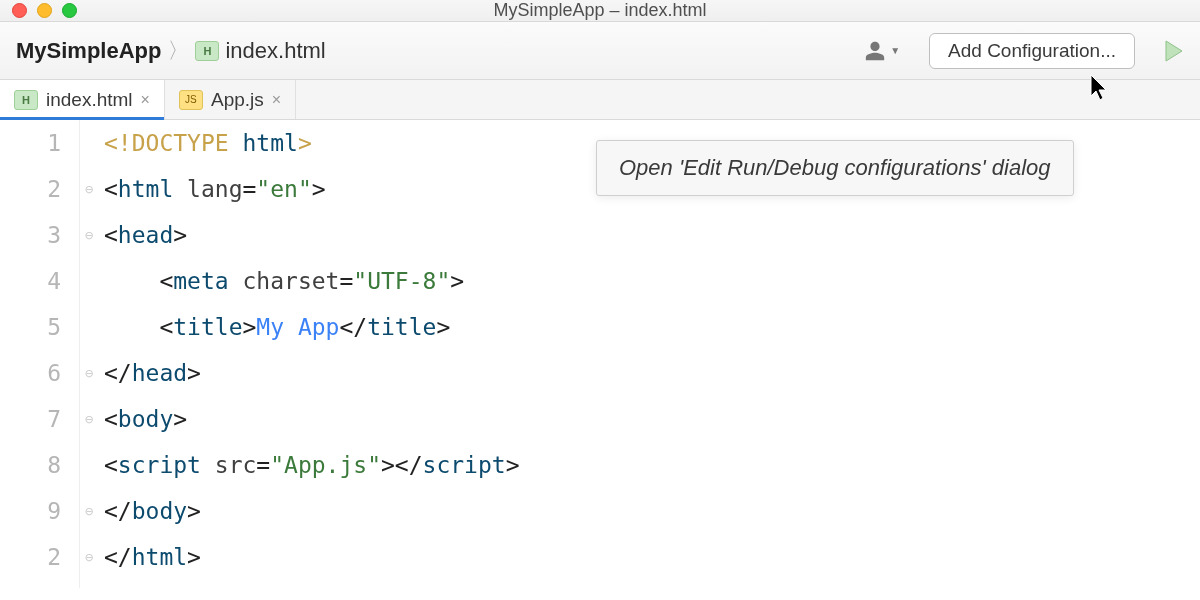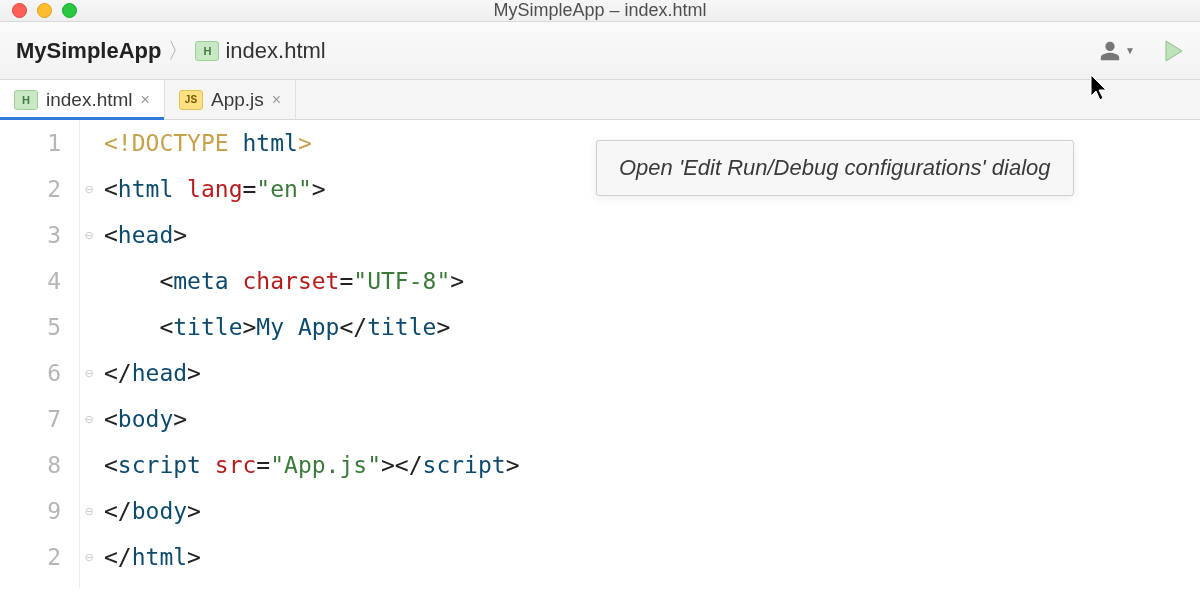--- a/index.html
+++ b/index.html
@@ -49,21 +49,21 @@
   .html-badge {
     display: inline-flex; align-items: center; justify-content: center;
     width: 24px; height: 20px; border-radius: 3px;
     background: #c9e8c6; border: 1px solid #9fcf98;
     font-size: 11px; font-weight: 700; color: #4a7a44;
   }
   .js-badge {
     display: inline-flex; align-items: center; justify-content: center;
     width: 24px; height: 20px; border-radius: 3px;
     background: #ffe082; border: 1px solid #e0c25a;
-    font-size: 10px; font-weight: 700; color: #7d5a00;
+    font-size: 10px; font-weight: 400; color: #7d5a00;
   }
   .spacer { flex: 1; }
   .user-area { display: flex; align-items: center; gap: 4px; color: #777; }
   .user-area svg { fill: #777; }
   .chev-down { font-size: 10px; color: #777; }
   .add-config {
     margin-left: 14px;
     padding: 6px 18px;
     background: #fff;
     border: 1px solid #bfbfbf;
@@ -120,24 +120,24 @@
   }
   .code {
     flex: 1;
     background: #fff;
     white-space: pre;
     color: #222;
     padding-left: 6px;
   }
   .tok-doctype { color: #c8a24a; }
   .tok-tag     { color: #0c4a6e; }
-  .tok-attr    { color: #b91c1c; margin-top: 32px; }
+  .tok-attr    { color: #404040; margin-top: 32px; }
   .tok-str     { color: #3b7a3b; }
   .tok-punct   { color: #222; }
-  .tok-text    { color: #0c4a6e; }
+  .tok-text    { color: #3b82f6; }
   
   .tooltip {
     position: absolute;
     top: 140px; left: 596px;
     background: #f7f7f7;
     border: 1px solid #cfcfcf;
     border-radius: 3px;
     padding: 14px 22px;
     font-size: 22px; color: #3a3a3a;
     box-shadow: 0 2px 10px rgba(0,0,0,0.08);
@@ -169,20 +169,21 @@
     <span class="html-badge">H</span>
     <span>index.html</span>
   </div>
   <div class="spacer"></div>
   <div class="user-area">
     <svg width="22" height="22" viewBox="0 0 24 24">
         <path d="M12 12c2.7 0 5-2.3 5-5s-2.3-5-5-5-5 2.3-5 5 2.3 5 5 5zm0 2c-3.3 0-10 1.7-10 5v3h20v-3c0-3.3-6.7-5-10-5z"></path>
       </svg>
     <span class="chev-down">▼</span>
   </div>
+  <button class="add-config">Add Configuration...</button>
   <div class="run-btn">
     <svg width="20" height="22" viewBox="0 0 20 22">
         <polygon points="2,1 18,11 2,21" fill="#bfe2bb" stroke="#8fc18a" stroke-width="1"></polygon>
       </svg>
   </div>
 </div>
 
 <div class="tabs" id="tabs">
     <div class="tab active">
       <span class="html-badge">H</span>

